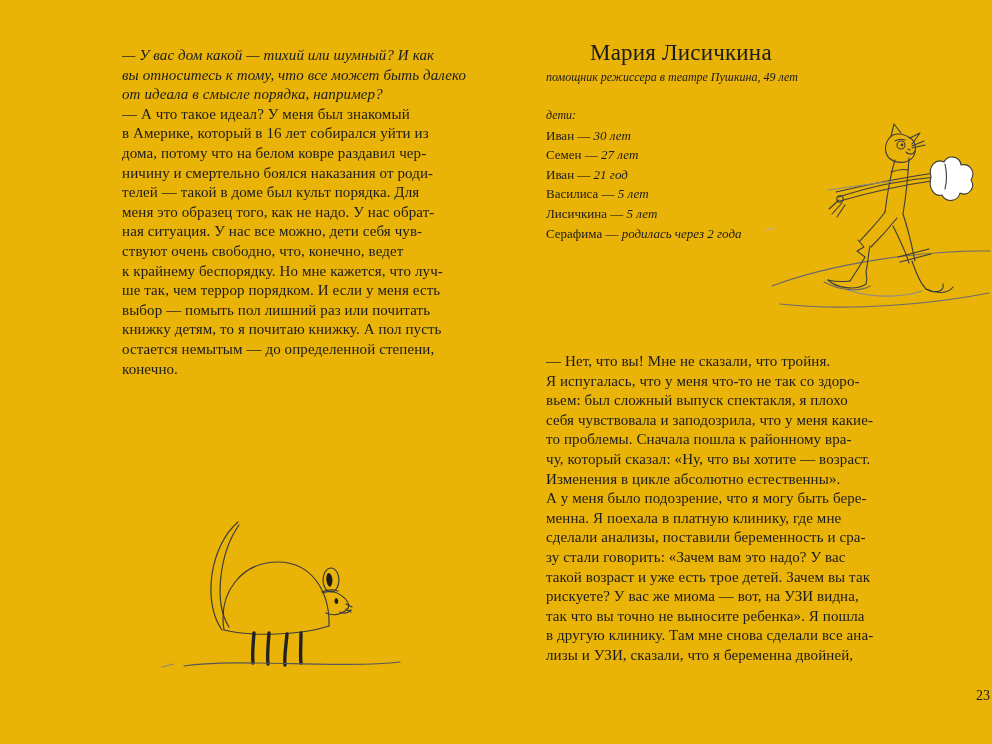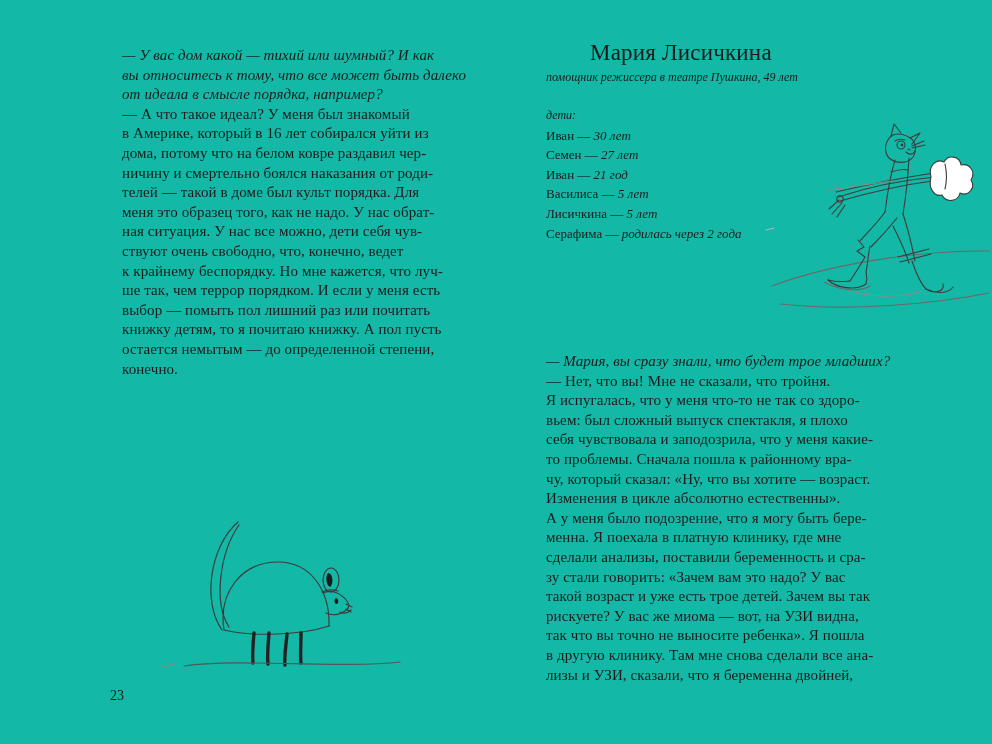--- a/index.html
+++ b/index.html
@@ -1,38 +1,38 @@
 <!DOCTYPE html>
 <html><head>
 <meta charset="utf-8">
 <style>
   html,body{margin:0;padding:0;background:#e8e8e8;}
   .page{
     position:relative;
     width:992px;height:744px;
-    background:#14b8a6;
+    background:#eab308;
     font-family:"Liberation Serif","DejaVu Serif",serif;
     color:#1b1b1b;
     overflow:hidden;
   }
   .txt{white-space:pre;font-size:15px;line-height:19.6px;letter-spacing:.1px;}
   .italic{font-style:italic;}
   .left-col{position:absolute;left:122px;top:46px;width:330px;}
   .right-col{position:absolute;left:546px;top:40px;width:370px;}
   .person-name{position:absolute;left:0;top:0;font-size:23px;font-weight:500;letter-spacing:.2px;margin-left:44px;}
   .person-subtitle{position:absolute;left:0;top:30px;font-size:12px;font-style:italic;}
   .children{position:absolute;left:0;top:66px;}
   .children-label{font-style:italic;font-size:12px;line-height:19.6px;}
   .child-row{font-size:13px;line-height:19.6px;}
   .child-row .sep{white-space:pre;}
   .child-row .age{font-style:italic;}
   .dialogue{position:absolute;left:0;top:312px;}
   .page-number{
     position:absolute;left:110px;top:688px;width:880px;
-    text-align:left;font-size:14px;
+    text-align:right;font-size:14px;
   }
   .illus{position:absolute;}
   .illus svg{display:block;}
 </style>
 </head>
 <body>
 
 <div class="page">
 
   <div class="left-col">
@@ -63,21 +63,20 @@
       <div class="children-label">дети:</div>
       <div class="child-row"><span>Иван</span><span class="sep"> — </span><span class="age">30 лет</span></div>
       <div class="child-row"><span>Семен</span><span class="sep"> — </span><span class="age">27 лет</span></div>
       <div class="child-row"><span>Иван</span><span class="sep"> — </span><span class="age">21 год</span></div>
       <div class="child-row"><span>Василиса</span><span class="sep"> — </span><span class="age">5 лет</span></div>
       <div class="child-row"><span>Лисичкина</span><span class="sep"> — </span><span class="age">5 лет</span></div>
       <div class="child-row"><span>Серафима</span><span class="sep"> — </span><span class="age">родилась через 2 года</span></div>
     </div>
 
     <div class="dialogue">
-      <div class="txt italic">— Мария, вы сразу знали, что будет трое младших?</div>
       <div class="txt">— Нет, что вы! Мне не сказали, что тройня.
 Я испугалась, что у меня что-то не так со здоро-
 вьем: был сложный выпуск спектакля, я плохо
 себя чувствовала и заподозрила, что у меня какие-
 то проблемы. Сначала пошла к районному вра-
 чу, который сказал: «Ну, что вы хотите — возраст.
 Изменения в цикле абсолютно естественны».
 А у меня было подозрение, что я могу быть бере-
 менна. Я поехала в платную клинику, где мне
 сделали анализы, поставили беременность и сра-

